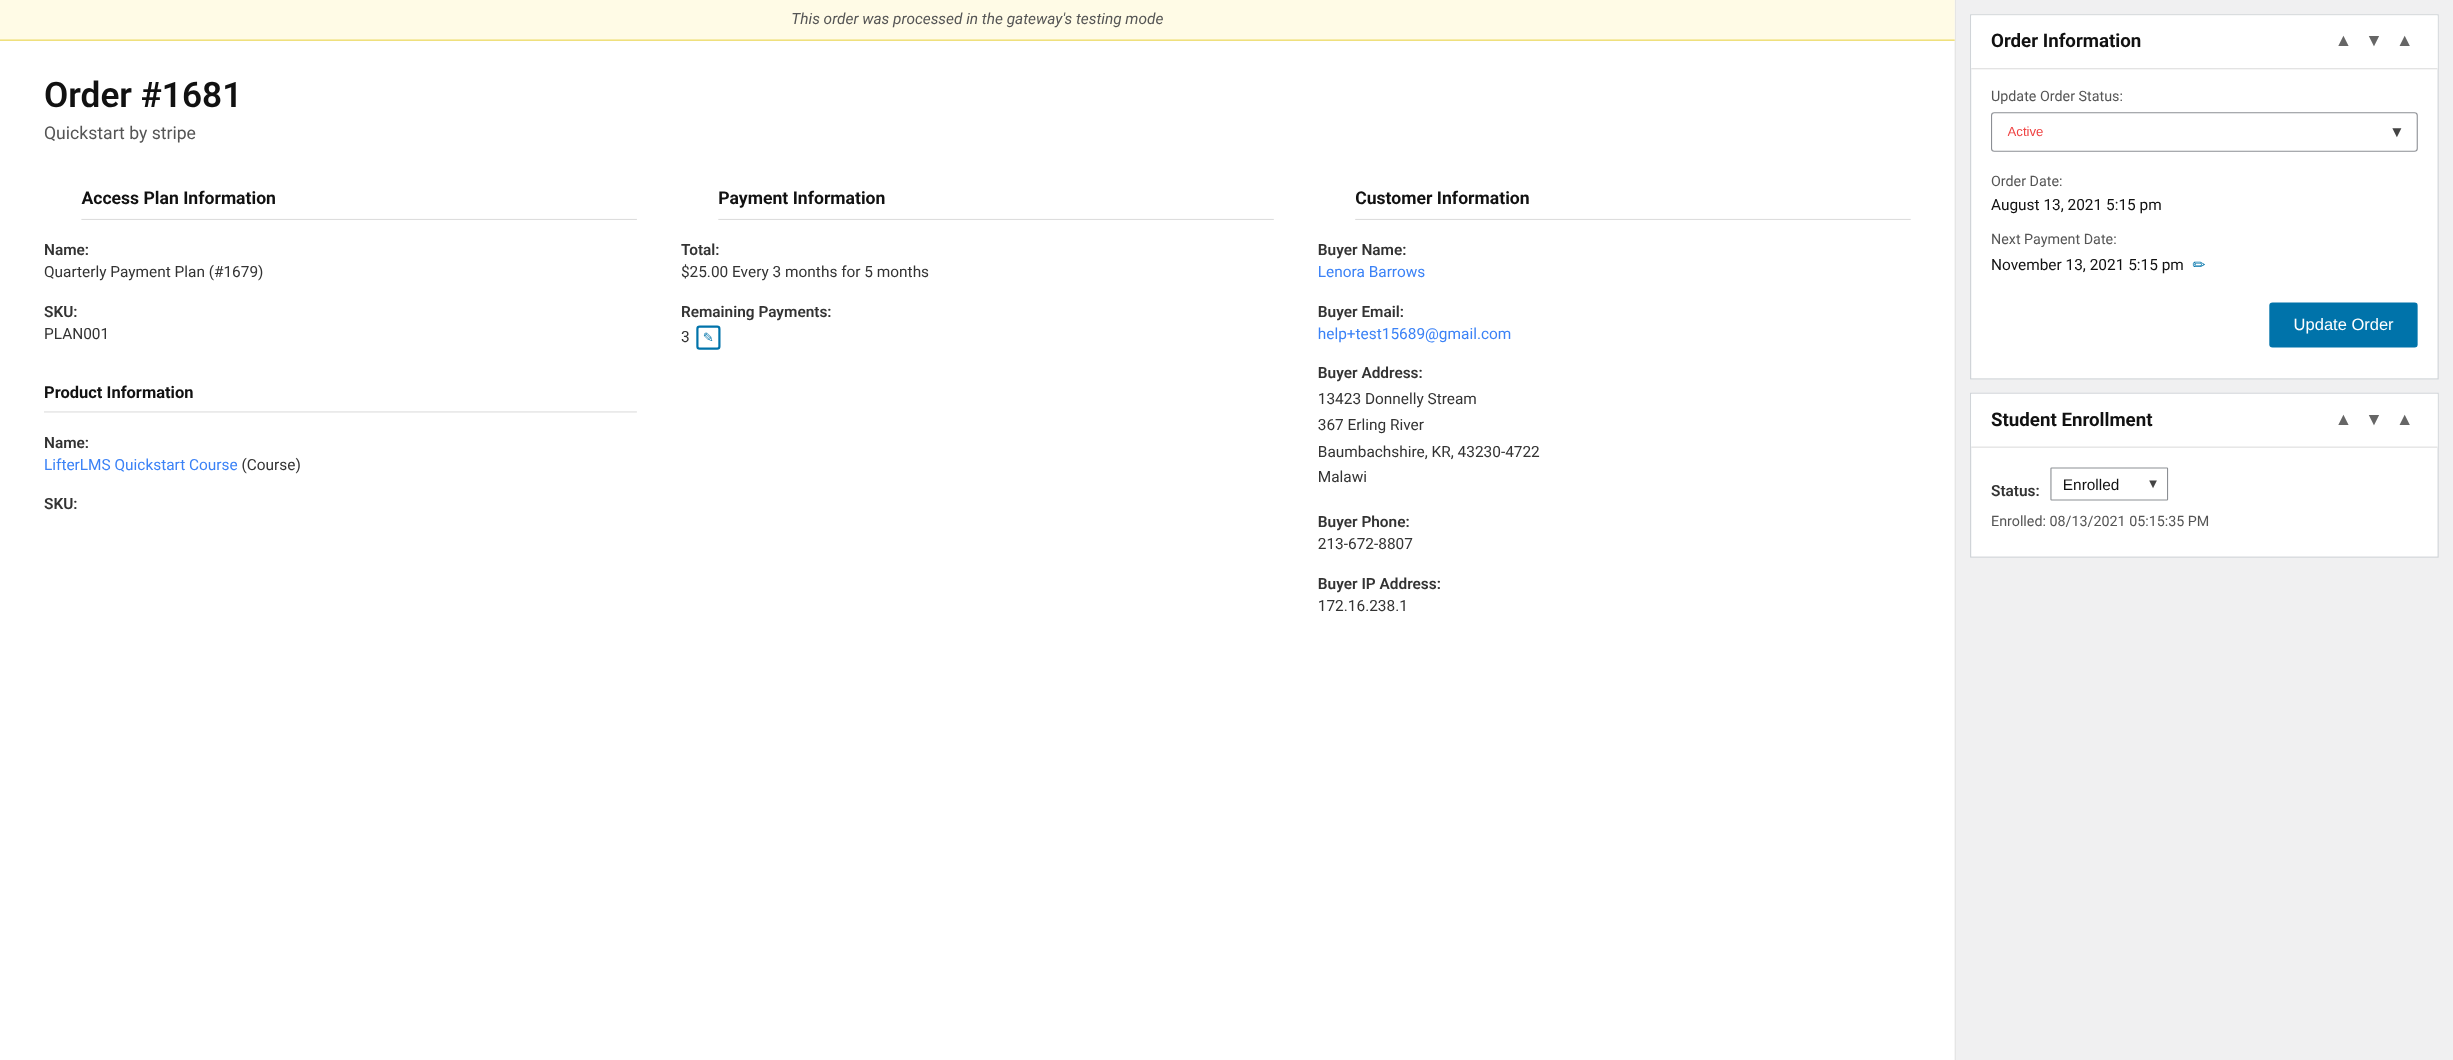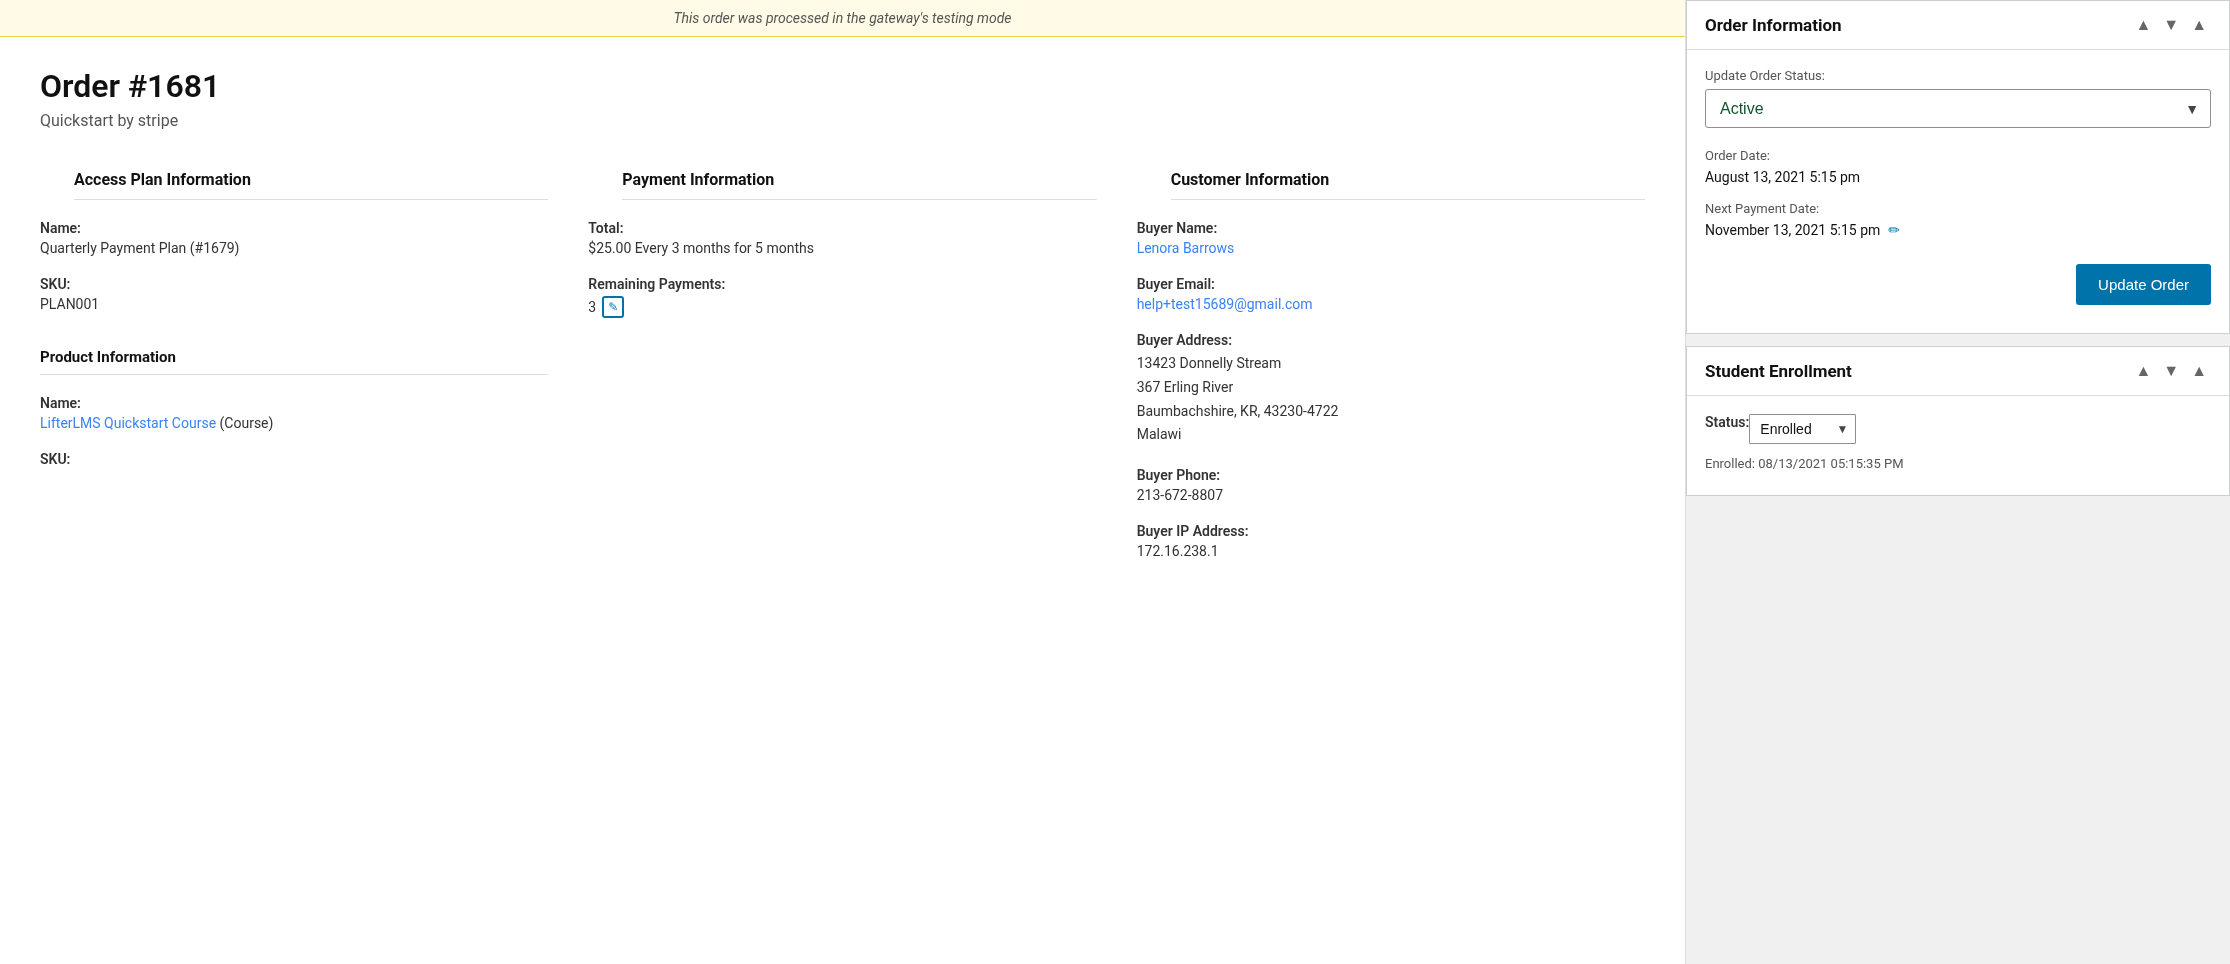--- a/index.html
+++ b/index.html
@@ -101,23 +101,23 @@
       height: 22px;
       border: 2px solid #0073aa;
       border-radius: 3px;
       cursor: pointer;
       color: #0073aa;
       font-size: 12px;
     }
 
     
     .sidebar {
-      width: 544px;
+      width: 452px;
       background: #f0f0f1;
-      padding: 0;
+      padding: 13px;
     }
     .sidebar-panel {
       background: #fff;
       border: 1px solid #ccd0d4;
       margin-bottom: 12px;
     }
     .panel-header {
       display: flex;
       align-items: center;
       justify-content: space-between;
@@ -159,27 +159,27 @@
       font-size: 14px;
       color: #111;
     }
     .status-select-wrapper {
       position: relative;
       margin-bottom: 20px;
     }
     .status-select {
       width: 100%;
       padding: 10px 40px 10px 14px;
-      font-size: 16px;
+      font-size: 12px;
       border: 1px solid #8c8f94;
       border-radius: 3px;
       background: #fff;
       appearance: none;
       -webkit-appearance: none;
-      color: #14532d;
+      color: #ef4444;
       cursor: pointer;
     }
     .select-arrow {
       position: absolute;
       right: 12px;
       top: 50%;
       transform: translateY(-50%);
       pointer-events: none;
       color: #444;
       font-size: 14px;
@@ -224,21 +224,22 @@
       position: absolute;
       right: 8px;
       top: 50%;
       transform: translateY(-50%);
       pointer-events: none;
       color: #444;
       font-size: 12px;
     }
     .enrollment-status-row {
       display: flex;
-      align-items: flex-start;
+      align-items: flex-end;
+      gap: 10px;
       margin-bottom: 12px;
     }
     .enrollment-status-label {
       font-size: 14px;
       font-weight: 600;
       color: #333;
     }
     .enrolled-date {
       font-size: 13px;
       color: #555;

